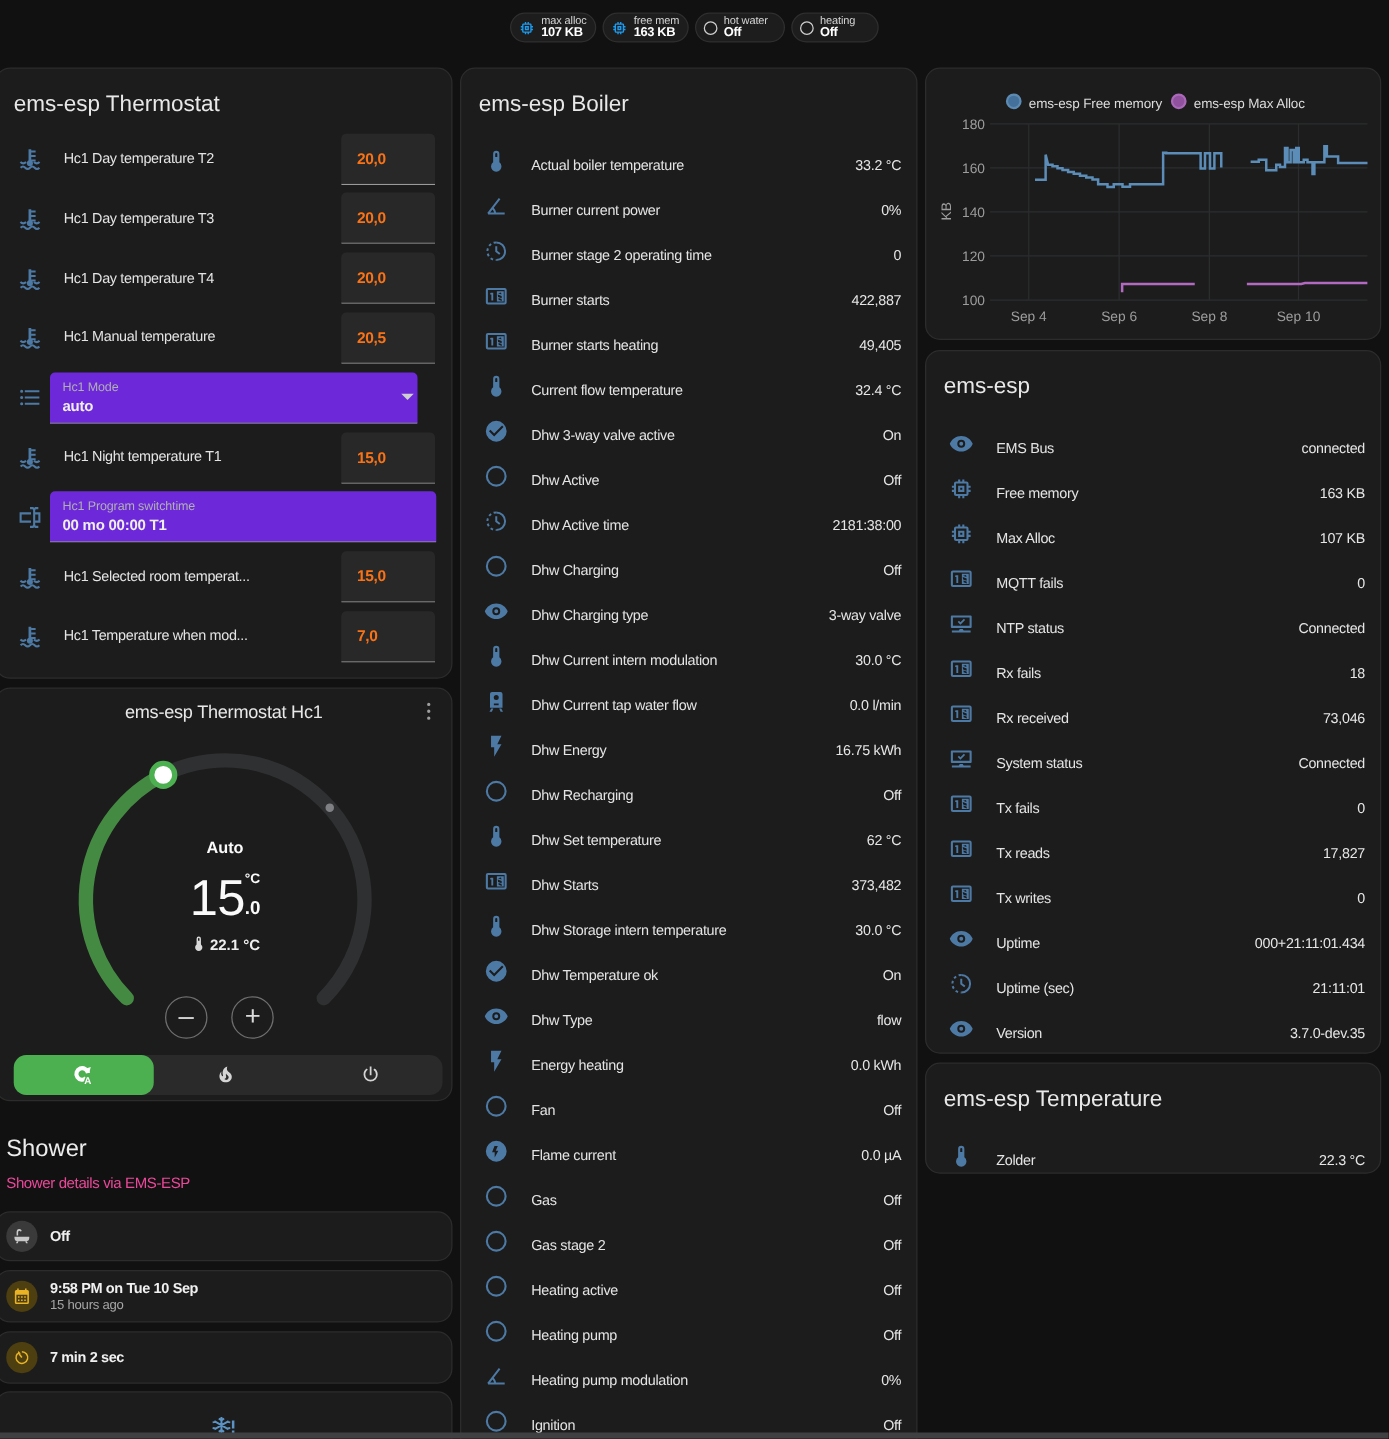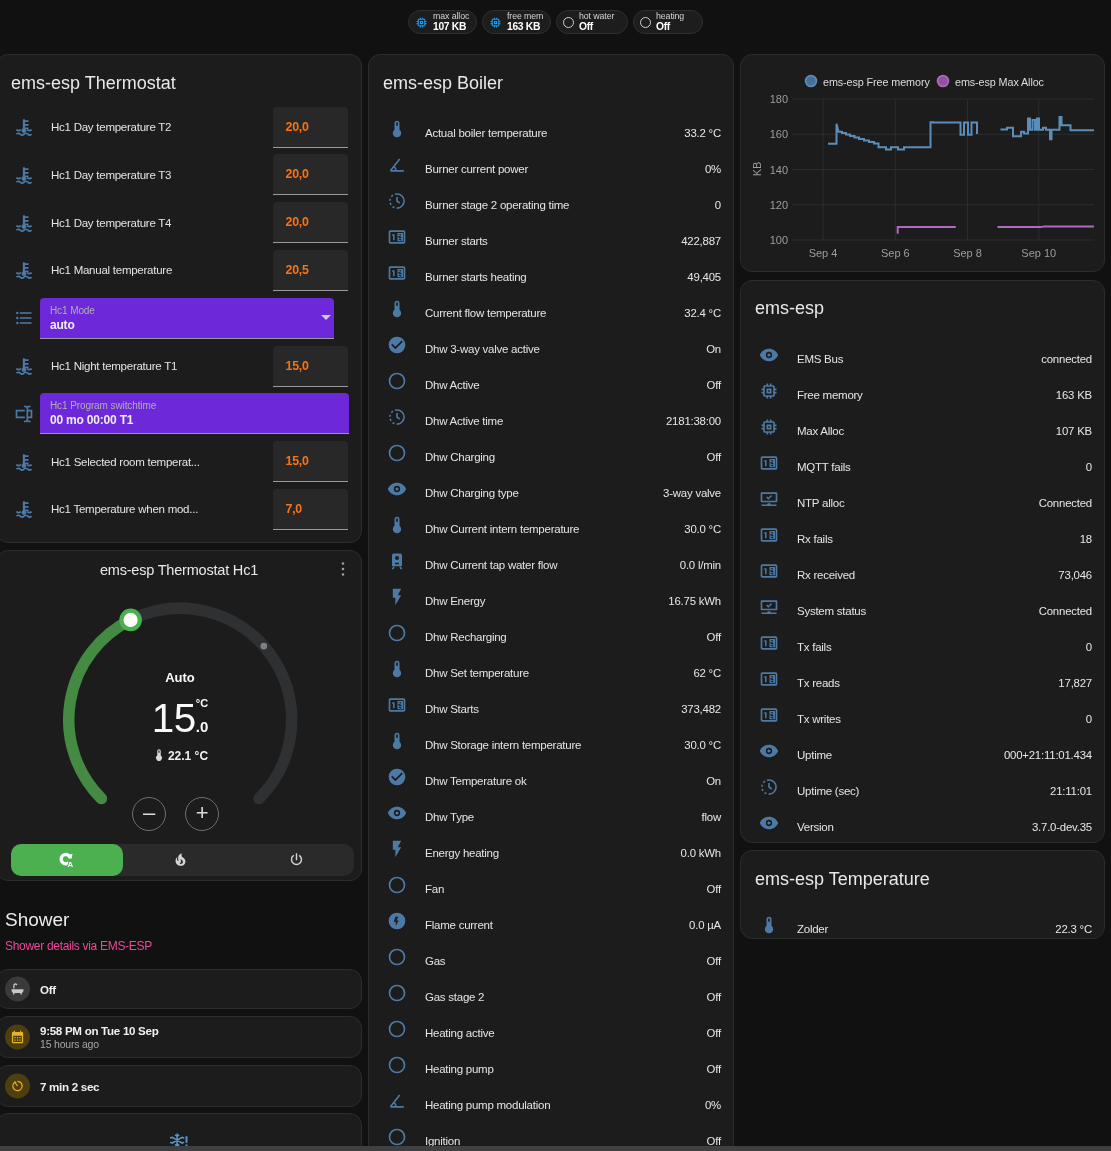--- a/index.html
+++ b/index.html
@@ -361,21 +361,21 @@
         <svg viewBox="0 0 24 24" style="width:20px;height:20px;fill:#4d7aa5;color:#4d7aa5;flex:none;margin-right:18px">
           <path fill-rule="evenodd" d="M12 4.5C17 4.5 21.27 7.61 23 12c-1.73 4.39-6 7.5-11 7.5S2.73 16.39 1 12c1.73-4.39 6-7.5 11-7.5m0 3.7a3.8 3.8 0 1 0 0 7.6a3.8 3.8 0 0 0 0-7.6m0 1.9a1.9 1.9 0 1 1 0 3.8a1.9 1.9 0 0 1 0-3.8Z"></path>
         </svg>
         <span class="elab">Dhw Charging type</span>
         <span class="eval">3-way valve</span>
       </div>
       <div class="erow">
         <svg viewBox="0 0 24 24" style="width:20px;height:20px;fill:#4d7aa5;color:#4d7aa5;flex:none;margin-right:18px">
           <path fill-rule="evenodd" d="M15 13V5a3 3 0 0 0-6 0v8a5 5 0 1 0 6 0m-3-9a1 1 0 0 1 1 1v3h-2V5a1 1 0 0 1 1-1Z"></path>
         </svg>
-        <span class="elab">Dhw Current intern temperature</span>
+        <span class="elab">Dhw Current intern modulation</span>
         <span class="eval">30.0 °C</span>
       </div>
       <div class="erow">
         <svg viewBox="0 0 24 24" style="width:20px;height:20px;fill:#4d7aa5;color:#4d7aa5;flex:none;margin-right:18px">
           <path fill-rule="evenodd" d="M8 3h8a2 2 0 0 1 2 2v13.2H6V5a2 2 0 0 1 2-2m4 3a2.4 2.4 0 1 0 0 4.8a2.4 2.4 0 0 0 0-4.8m-2.3 8.2h4.6v1.7H9.7Z"></path>
           <path d="M7.2 19l-1.7 3h2.3l1.4-3zm9.6 0l1.7 3h-2.3l-1.4-3z"></path>
         </svg>
         <span class="elab">Dhw Current tap water flow</span>
         <span class="eval">0.0 l/min</span>
       </div>
@@ -560,21 +560,21 @@
         </svg>
         <span class="elab">MQTT fails</span>
         <span class="eval">0</span>
       </div>
       <div class="erow">
         <svg viewBox="0 0 24 24" style="width:20px;height:20px;fill:#4d7aa5;color:#4d7aa5;flex:none;margin-right:18px">
           <path fill-rule="evenodd" d="M3 4h18a1 1 0 0 1 1 1v10a1 1 0 0 1-1 1H3a1 1 0 0 1-1-1V5a1 1 0 0 1 1-1m1 2v8h16V6H4Z"></path>
           <path d="M11.2 12.9l-2.6-2.6l1.2-1.2l1.4 1.4l3.3-3.3l1.2 1.2Z"></path>
           <path d="M10.6 17h2.8l.9 1.5H21v1.8H3v-1.8h6.7Z"></path>
         </svg>
-        <span class="elab">NTP alloc</span>
+        <span class="elab">NTP status</span>
         <span class="eval">Connected</span>
       </div>
       <div class="erow">
         <svg viewBox="0 0 24 24" style="width:20px;height:20px;fill:#4d7aa5;color:#4d7aa5;flex:none;margin-right:18px">
           <path d="M4 4h16a2 2 0 0 1 2 2v12a2 2 0 0 1-2 2H4a2 2 0 0 1-2-2V6a2 2 0 0 1 2-2m0 2v12h16V6H4Z"></path>
           <path d="M7 8.6h2.1V16H7.3v-5.6H6.2V8.9Z"></path>
           <path fill-rule="evenodd" d="M12.6 7.2h6.6v9.9h-6.6Zm1.1 2l3.3 1.2l-.4-2l-2.9.8m3.5 2.6l-3.8-1.4l.4 2.3l3.4 1.2m-3 1.5l3.2 1.1l-.3-1.8l-2.9-1Z"></path>
         </svg>
         <span class="elab">Rx fails</span>
         <span class="eval">18</span>

